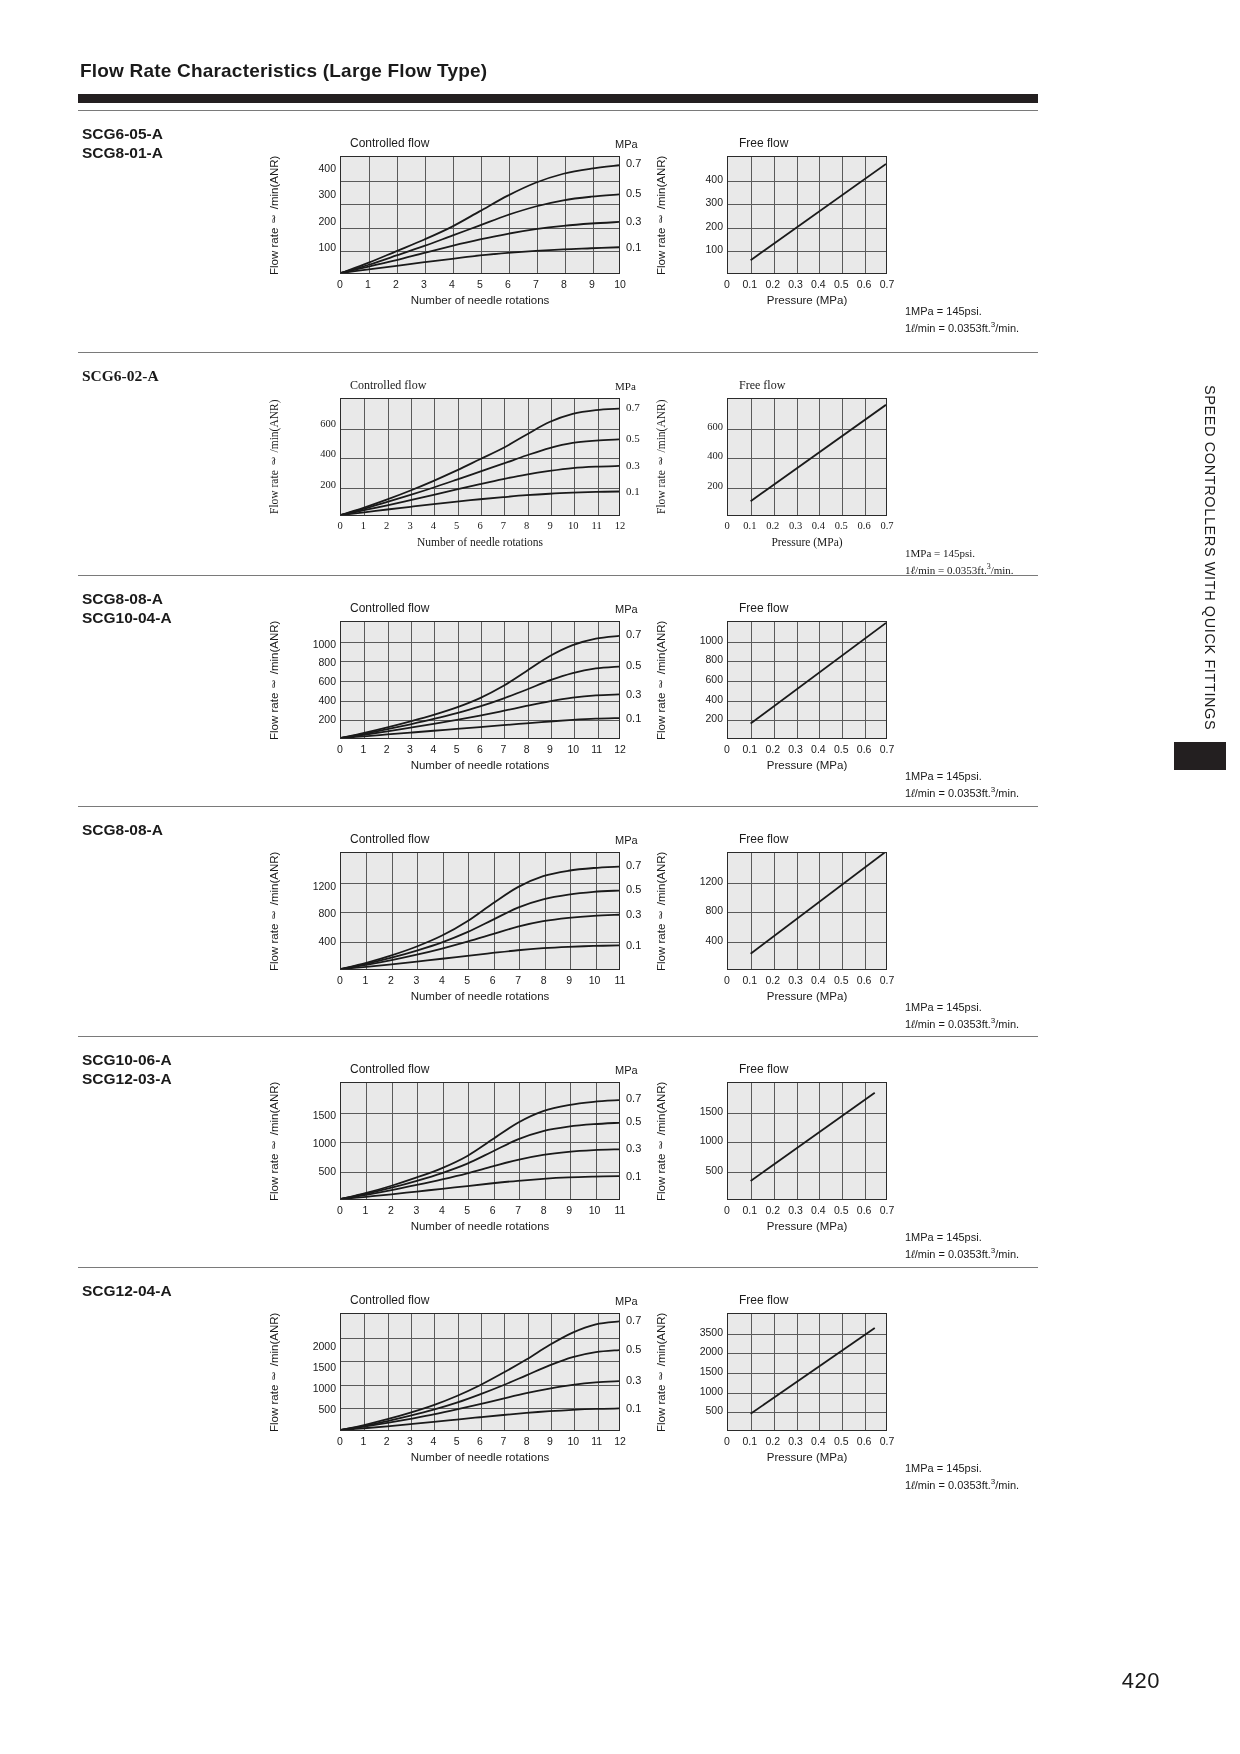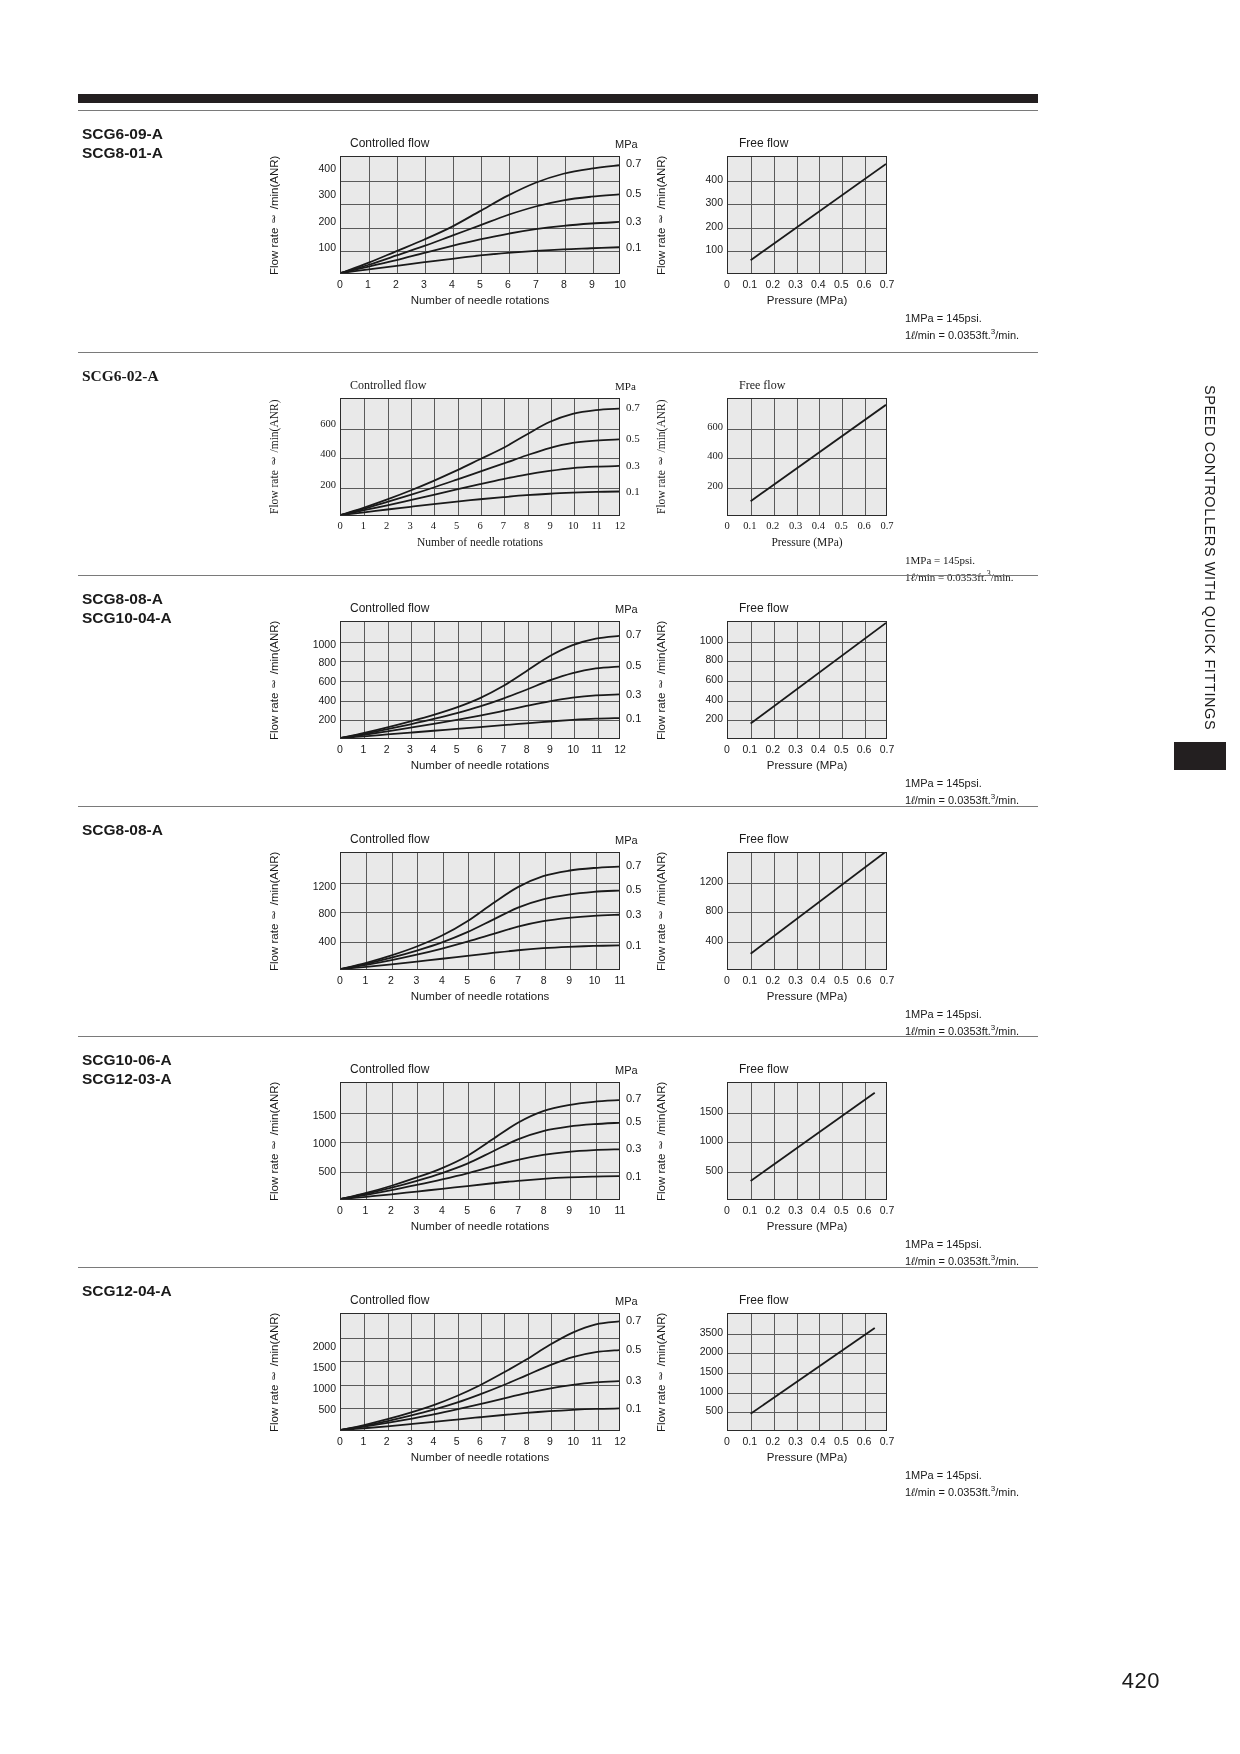--- a/index.html
+++ b/index.html
@@ -72,41 +72,42 @@
   }
   .xtick {
     position:absolute; font-size:10.5px; text-align:center; white-space:nowrap;
   }
   .xlab {
     position:absolute; font-size:11.5px; text-align:center; white-space:nowrap;
   }
   .mpa-unit { position:absolute; font-size:11px; white-space:nowrap; }
   .curve-lab { position:absolute; font-size:11px; white-space:nowrap; }
   .note {
-    position:absolute; font-size:11px; line-height:14px; white-space:nowrap;margin-top:7px;
+    position:absolute; font-size:11px; line-height:14px; white-space:nowrap;
   }
   .note sup { font-size:8px; vertical-align:super; }
   .ell { font-style:italic; }
 </style>
 </head>
 <body>
 
 <div class="page">
 
+  <div class="title">Flow Rate Characteristics (Large Flow Type)</div>
   <div class="title-rule"></div>
 
   <div class="side-label">SPEED CONTROLLERS WITH QUICK FITTINGS</div>
   <div class="side-tab"></div>
 
   <div class="page-num">420</div>
 
   <div id="sections-host">
       <div class="section" style="top: 110px; height: 242px;">
         <div class="sec-rule"></div>
-        <div class="model"><span>SCG6-09-A</span><br><span>SCG8-01-A</span></div>
+        <div class="model"><span>SCG6-05-A</span><br><span>SCG8-01-A</span></div>
         <div class="chart-head" style="left: 350px; top: 26px;">Controlled flow</div>
         <div class="mpa-unit" style="left: 615px; top: 28px;">MPa</div>
         <div class="plot" style="left: 340px; top: 46px; width: 280px; height: 118px;">
           <div class="grid">
             <div class="vline" style="left: 28px;"></div>
             <div class="vline" style="left: 56px;"></div>
             <div class="vline" style="left: 84px;"></div>
             <div class="vline" style="left: 112px;"></div>
             <div class="vline" style="left: 140px;"></div>
             <div class="vline" style="left: 168px;"></div>

